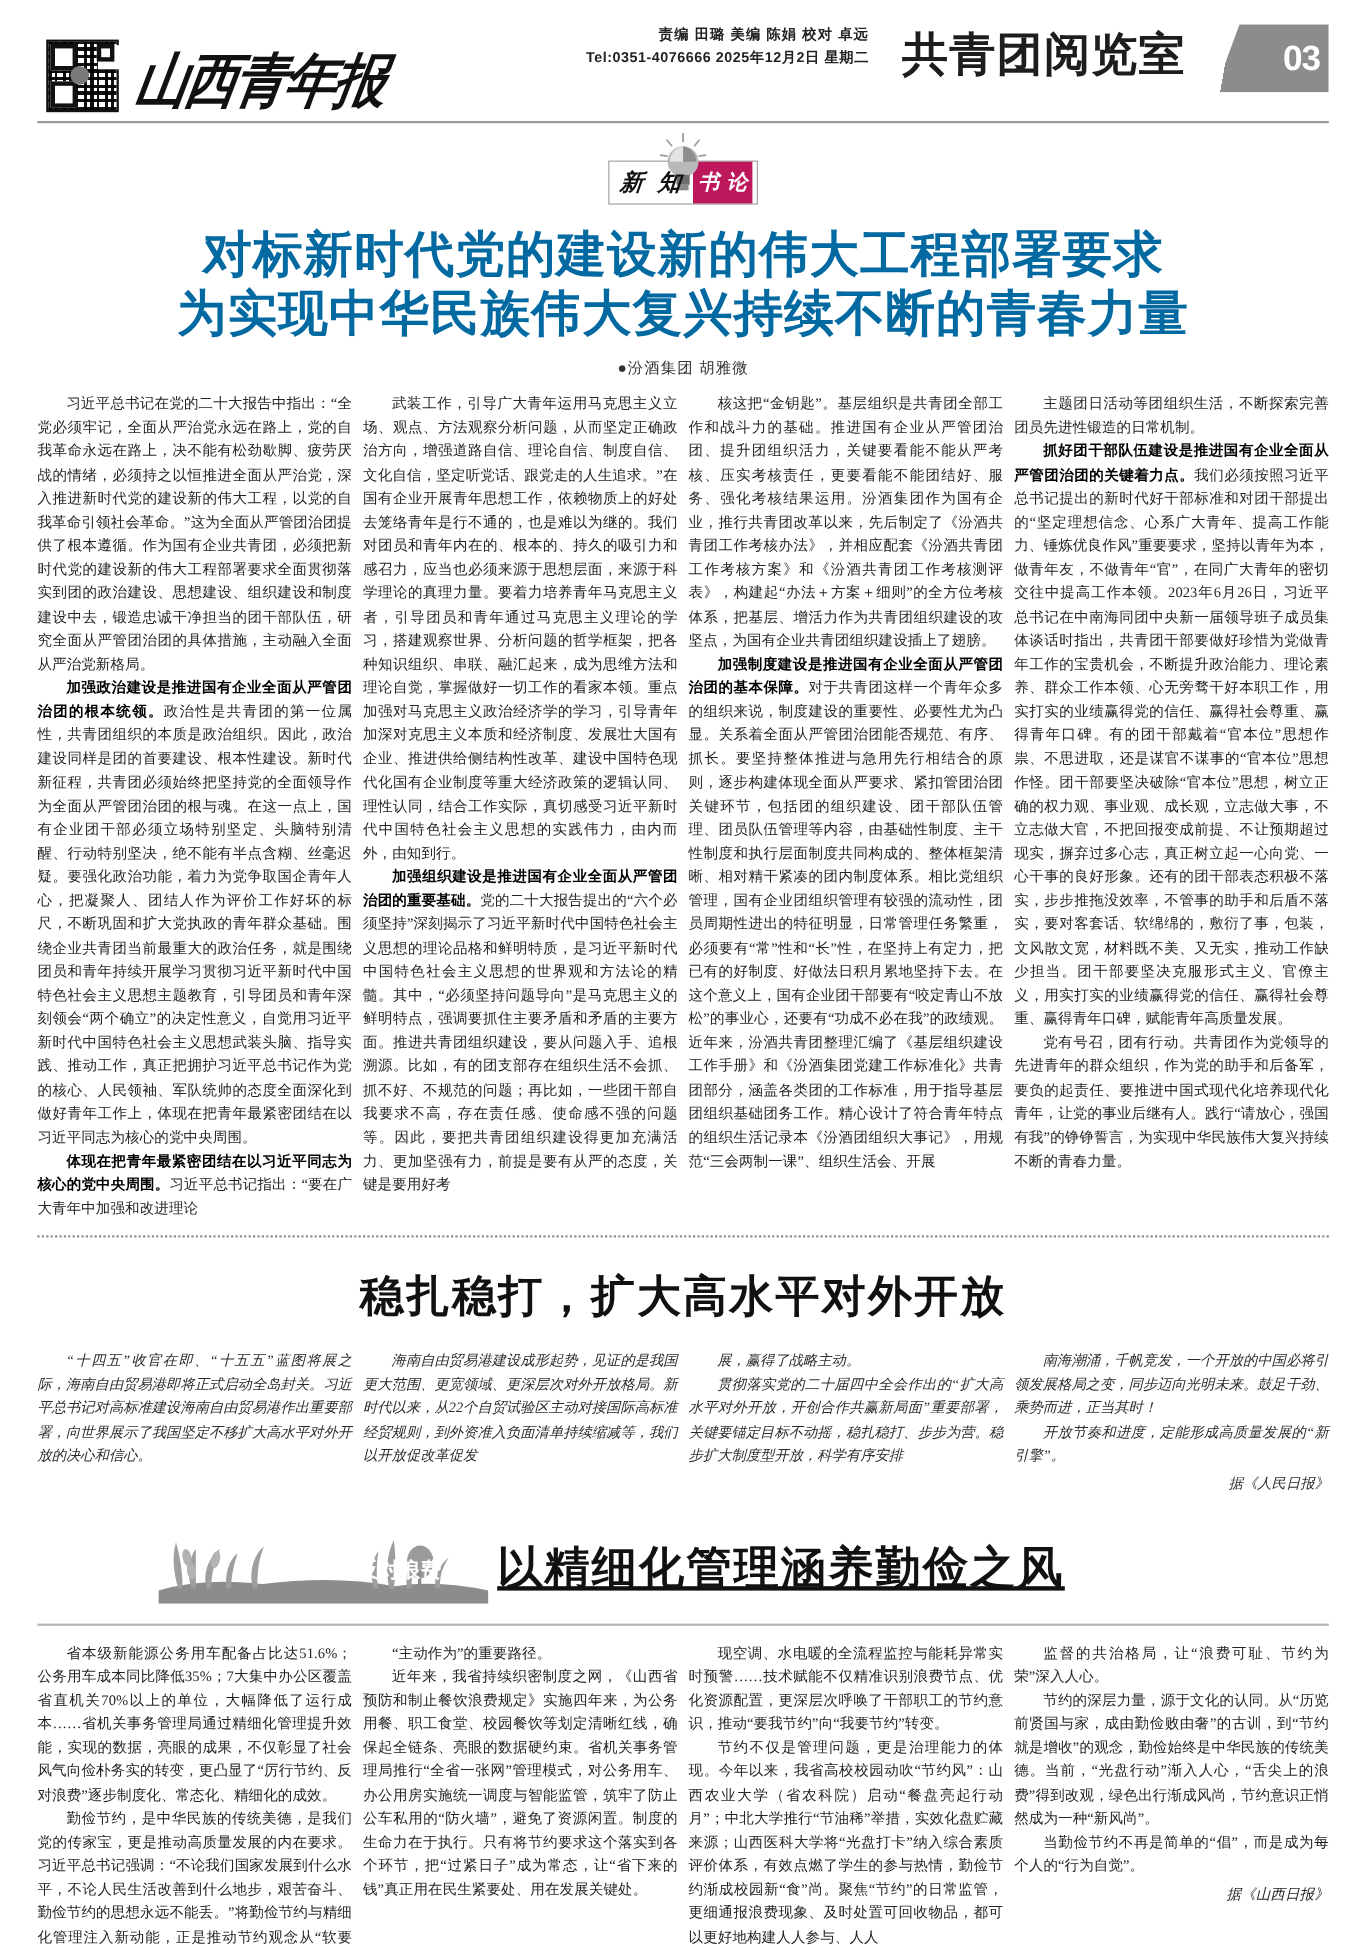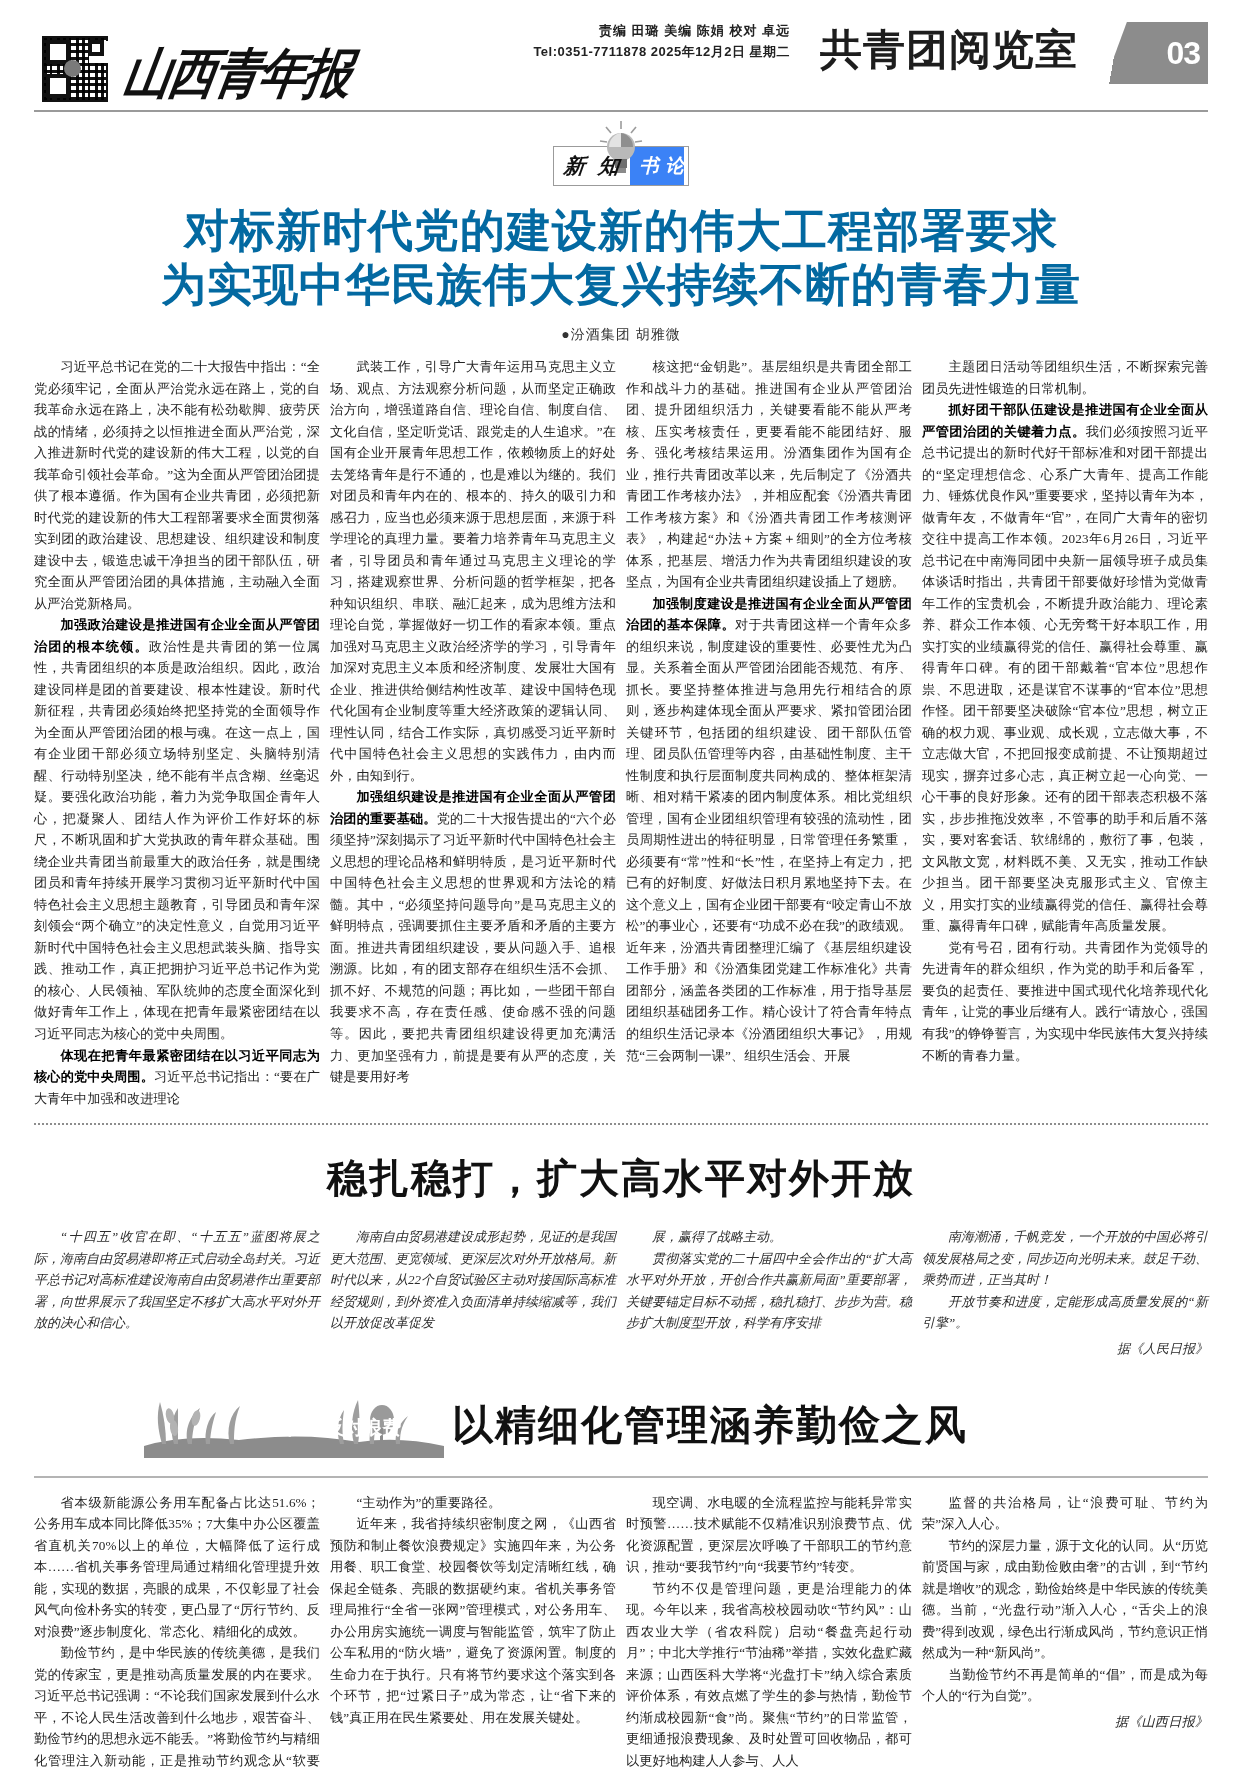--- a/index.html
+++ b/index.html
@@ -74,21 +74,21 @@
   .badge-row { display: flex; justify-content: center; margin-top: 34px; position: relative; height: 52px;}
   .badge {
     position: relative; display: flex; align-items: center;
     border: 1px solid #9b9b9b; padding: 3px 4px 3px 10px; background: #fff;
     height: 40px;
   }
   .badge-text {
     font-family: "DejaVu Serif", serif; font-size: 21px; font-weight: bold;
     font-style: italic; transform: skewX(-6deg); letter-spacing: 3px; color: #111;
   }
-  .badge-grey { width: 54px; height: 38px; background: #3b82f6; margin-left: 8px; display:flex; align-items:center; justify-content:flex-end;}
+  .badge-grey { width: 54px; height: 38px; background: #be185d; margin-left: 8px; display:flex; align-items:center; justify-content:center;}
   .badge-grey span { font-family:"DejaVu Serif",serif; font-size:19px; font-weight:bold; font-style:italic; color:#fff;}
   .bulb {
     position: absolute; left: 50%; top: -26px; transform: translateX(-50%);
     width: 44px; height: 54px;
   }
 
   
   .headline {
     text-align: center; margin-top: 6px;
     font-family: "DejaVu Sans", sans-serif;
@@ -132,39 +132,40 @@
 
   
   .banner3 { display: flex; align-items: center; margin-top: 34px; margin-bottom: 18px; padding-left: 110px;}
   .grass {
     position: relative; width: 300px; height: 64px; flex: none;
   }
   .headline3 {
     font-family: "DejaVu Sans", sans-serif; font-weight: bold;
     font-size: 41px; letter-spacing: 2px; color: #111; margin-left: 8px;
     white-space: nowrap;
+    text-decoration: underline;
   }
   .hr-dark { height: 2px; background: #b4b4b4; margin-top: 6px;}
 </style>
 </head>
 <body>
 
 <div class="page">
 
   <div class="masthead">
     <div class="qr">
       <div class="qr-dot"></div>
         <div class="qr-center"></div>
     </div>
     <div class="logo-cal">山西青年报</div>
 
     <div class="head-right">
       <div class="head-credits">
         <div class="line1">责编 田璐 美编 陈娟 校对 卓远</div>
-        <div class="line2">Tel:0351-7711878   2025年12月2日 星期二</div>
+        <div class="line2">Tel:0351-4076666   2025年12月2日 星期二</div>
       </div>
       <div class="section-name">共青团阅览室</div>
       <div class="page-num-wrap">
         <div class="page-num-bg"></div>
         <div class="page-num">03</div>
       </div>
     </div>
   </div>
   <div class="rule"></div>
 

